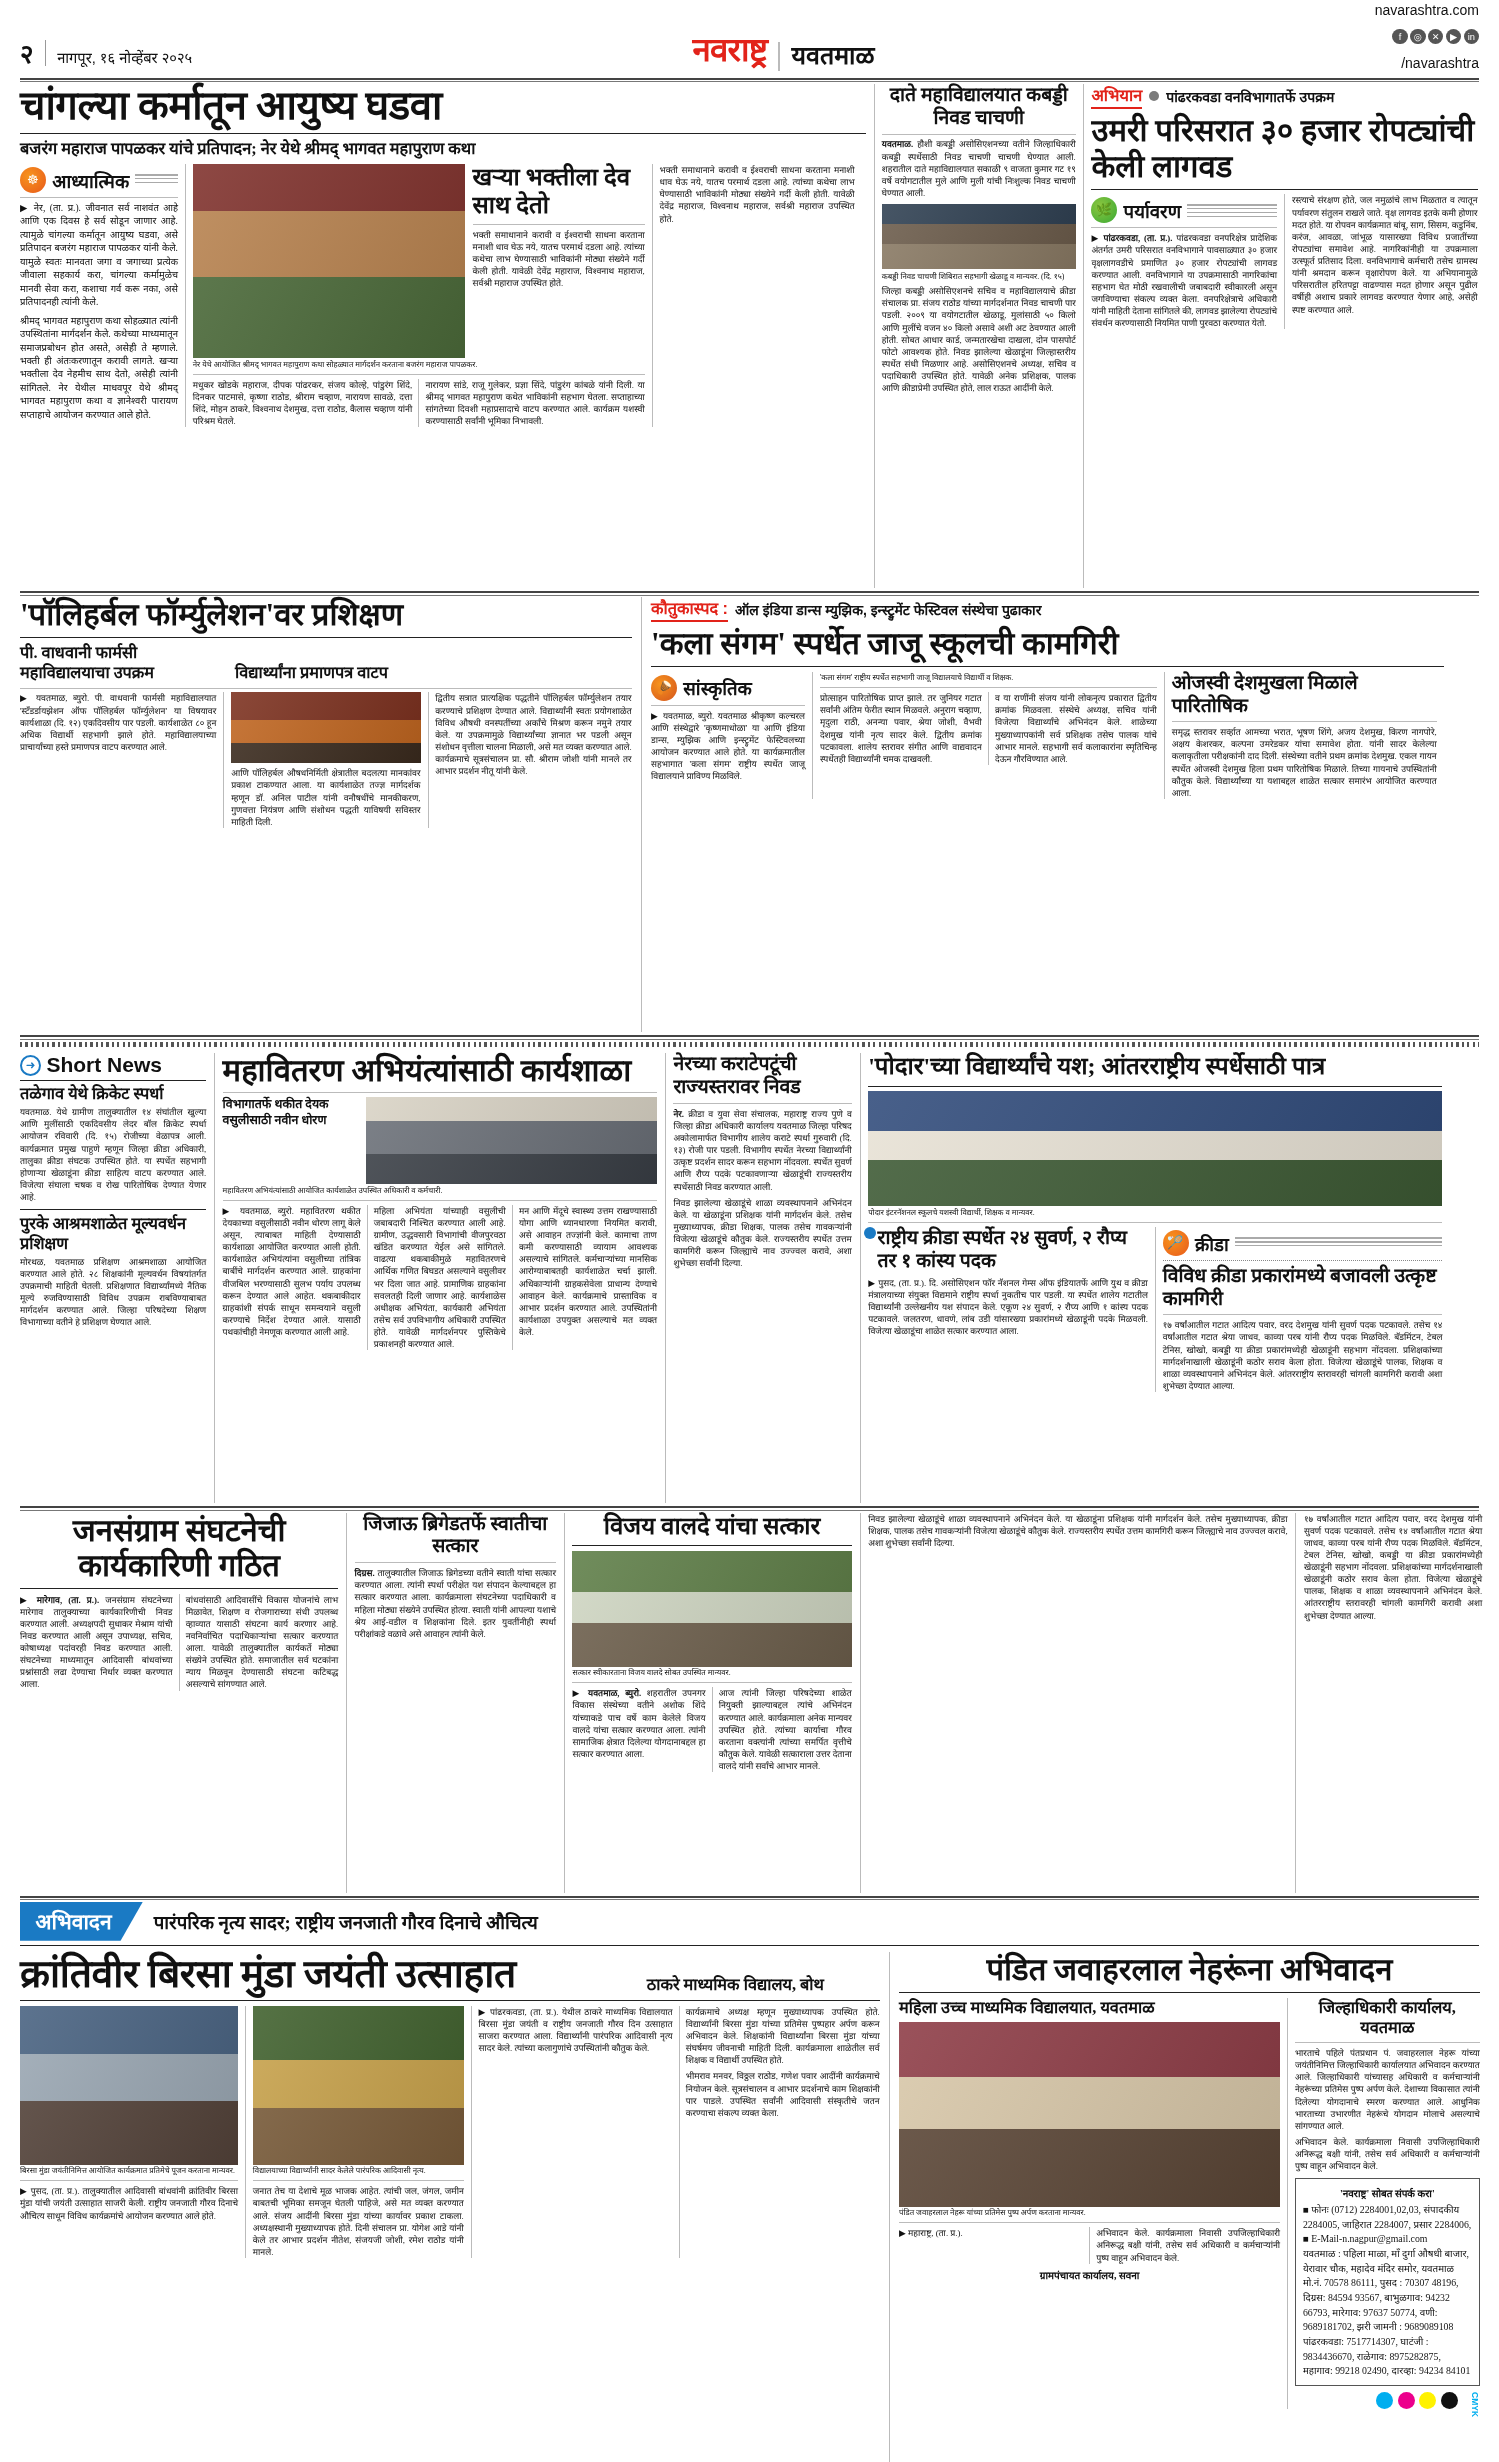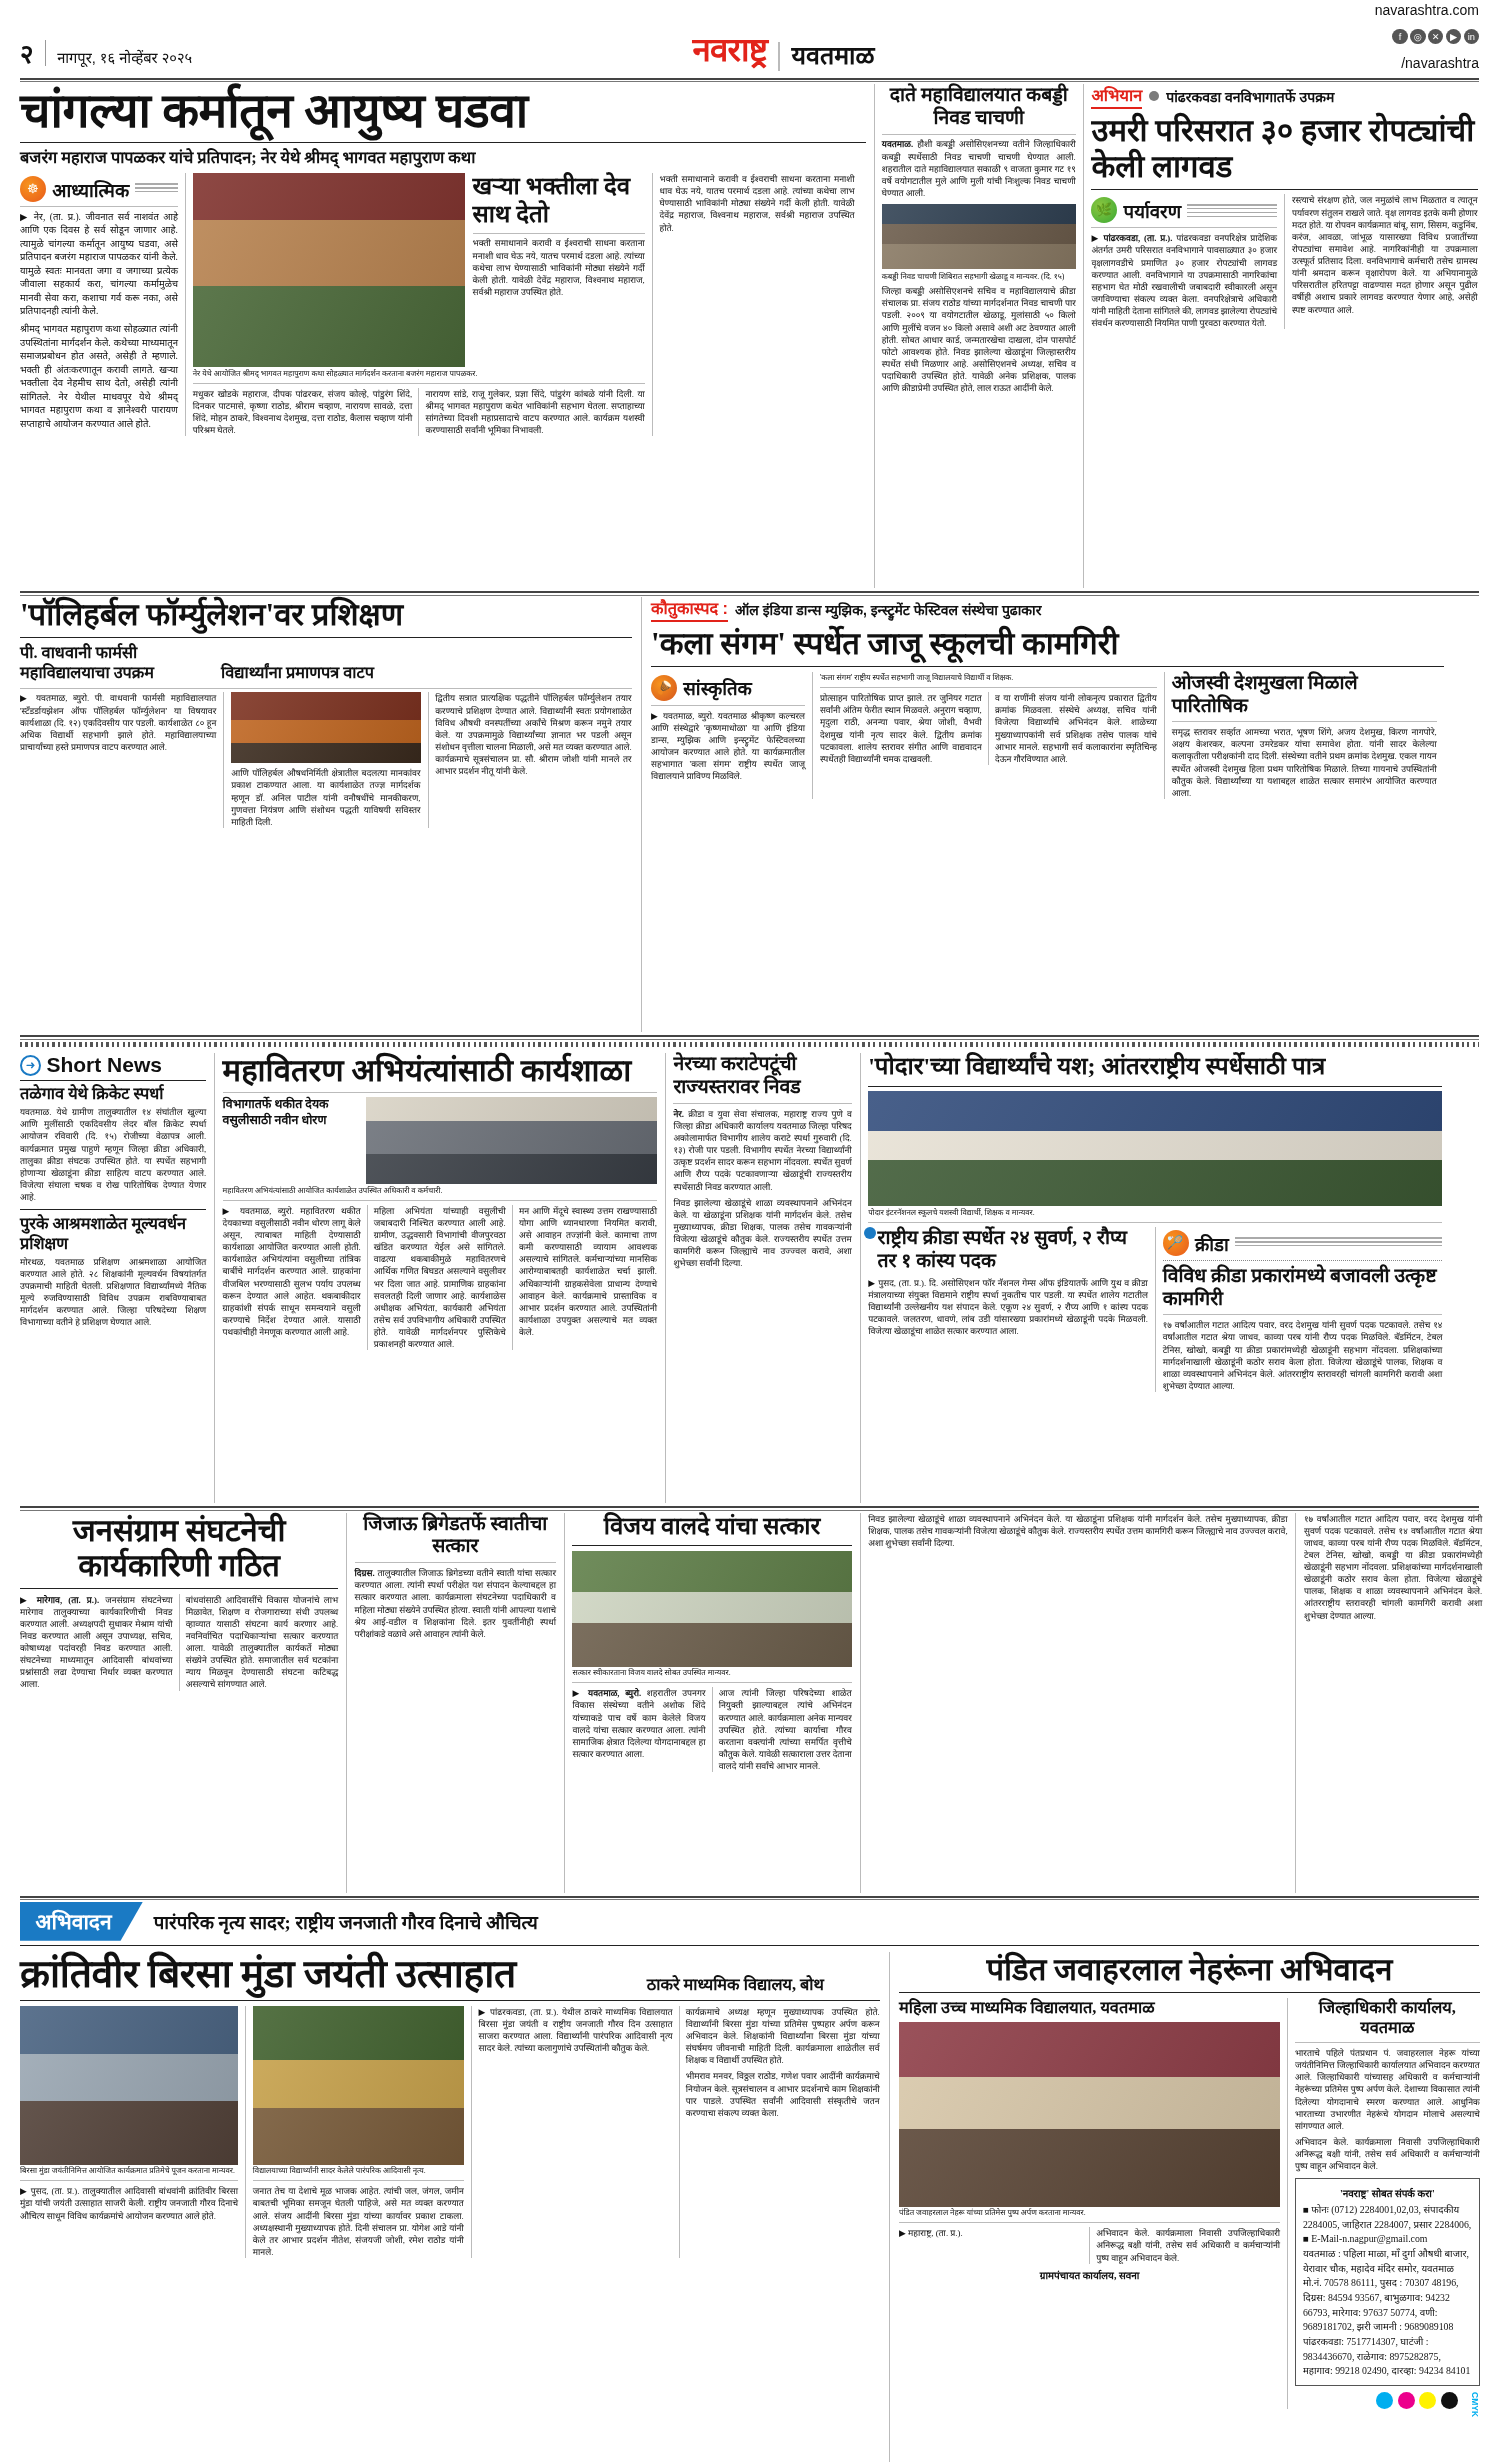--- a/index.html
+++ b/index.html
@@ -28,21 +28,21 @@
   .soc i { width: 15.5px; height: 15.5px; border-radius: 50%; background: #555; color:#fff; font-style: normal;
            font-size: 9.3px; display: flex; align-items: center; justify-content: center; font-family: "Liberation Sans", sans-serif; }
   .rule-triple { border-top: 2.3px solid #444; border-bottom: 0.8px solid #777; height: 4.7px; margin: 3.1px 0 1.6px 0; }
 
   
   .col-rule { border-left: 0.8px solid #bbb; }
   .hr-dark { border-top: 1.6px solid #222; margin: 4.7px 0; }
   .hr-light { border-top: 0.8px solid #bbb; margin: 3.9px 0; }
   .hr-dot { border-top: 0.8px dotted #888; margin: 3.9px 0; }
 
-  h1.headline { font-size: 48px; font-weight: bold; line-height: 1.12; letter-spacing: -0.4px; }
+  h1.headline { font-size: 40px; font-weight: bold; line-height: 1.12; letter-spacing: -0.4px; }
   h2.headline { font-size: 31px; font-weight: bold; line-height: 1.14; }
   h3.headline { font-size: 24px; font-weight: bold; line-height: 1.16; }
   h4.headline { font-size: 19.4px; font-weight: bold; line-height: 1.18; }
   h5.headline { font-size: 16.3px; font-weight: bold; line-height: 1.2; }
   .subhead { font-size: 16.3px; font-weight: bold; line-height: 1.25; }
   .subhead-sm { font-size: 12.4px; font-weight: bold; line-height: 1.25; }
 
   .body-txt { font-size: 9.5px; line-height: 1.42; text-align: justify; hyphens: auto; }
   .body-txt.sm { font-size: 8.8px; line-height: 1.38; }
   .dateline { font-weight: bold; }
@@ -242,21 +242,21 @@
     </div>
   </div>
 
   <div class="rule-triple"></div>
 
   <div style="display:grid; grid-template-columns: 621px 0.8px 802px; height: 435px;">
 
     <div style="padding-right:9.3px;">
       <h2 class="headline">'पॉलिहर्बल फॉर्म्युलेशन'वर प्रशिक्षण</h2>
       <div class="hr-dark"></div>
-      <div style="display:grid; grid-template-columns: 194px 1fr; gap:7px; margin-bottom:3.1px;">
+      <div style="display:grid; grid-template-columns: 194px 1fr; gap:21px; margin-bottom:3.1px;">
         <div class="subhead">पी. वाधवानी फार्मसी महाविद्यालयाचा उपक्रम</div>
         <div class="subhead" style="align-self:end;">विद्यार्थ्यांना प्रमाणपत्र वाटप</div>
       </div>
       <div class="hr-light"></div>
       <div style="display:grid; grid-template-columns: 1fr 0.8px 1fr 0.8px 1fr;">
         <div style="padding-right:7px;">
           <p class="body-txt sm">▶ यवतमाळ, ब्युरो. पी. वाधवानी फार्मसी महाविद्यालयात 'स्टॅंडर्डायझेशन ऑफ पॉलिहर्बल फॉर्म्युलेशन' या विषयावर कार्यशाळा (दि. १२) एकदिवसीय पार पडली. कार्यशाळेत ८० हून अधिक विद्यार्थी सहभागी झाले होते. महाविद्यालयाच्या प्राचार्यांच्या हस्ते प्रमाणपत्र वाटप करण्यात आले.</p>
         </div>
         <div class="col-rule"></div>
         <div style="padding:0 7px;">

